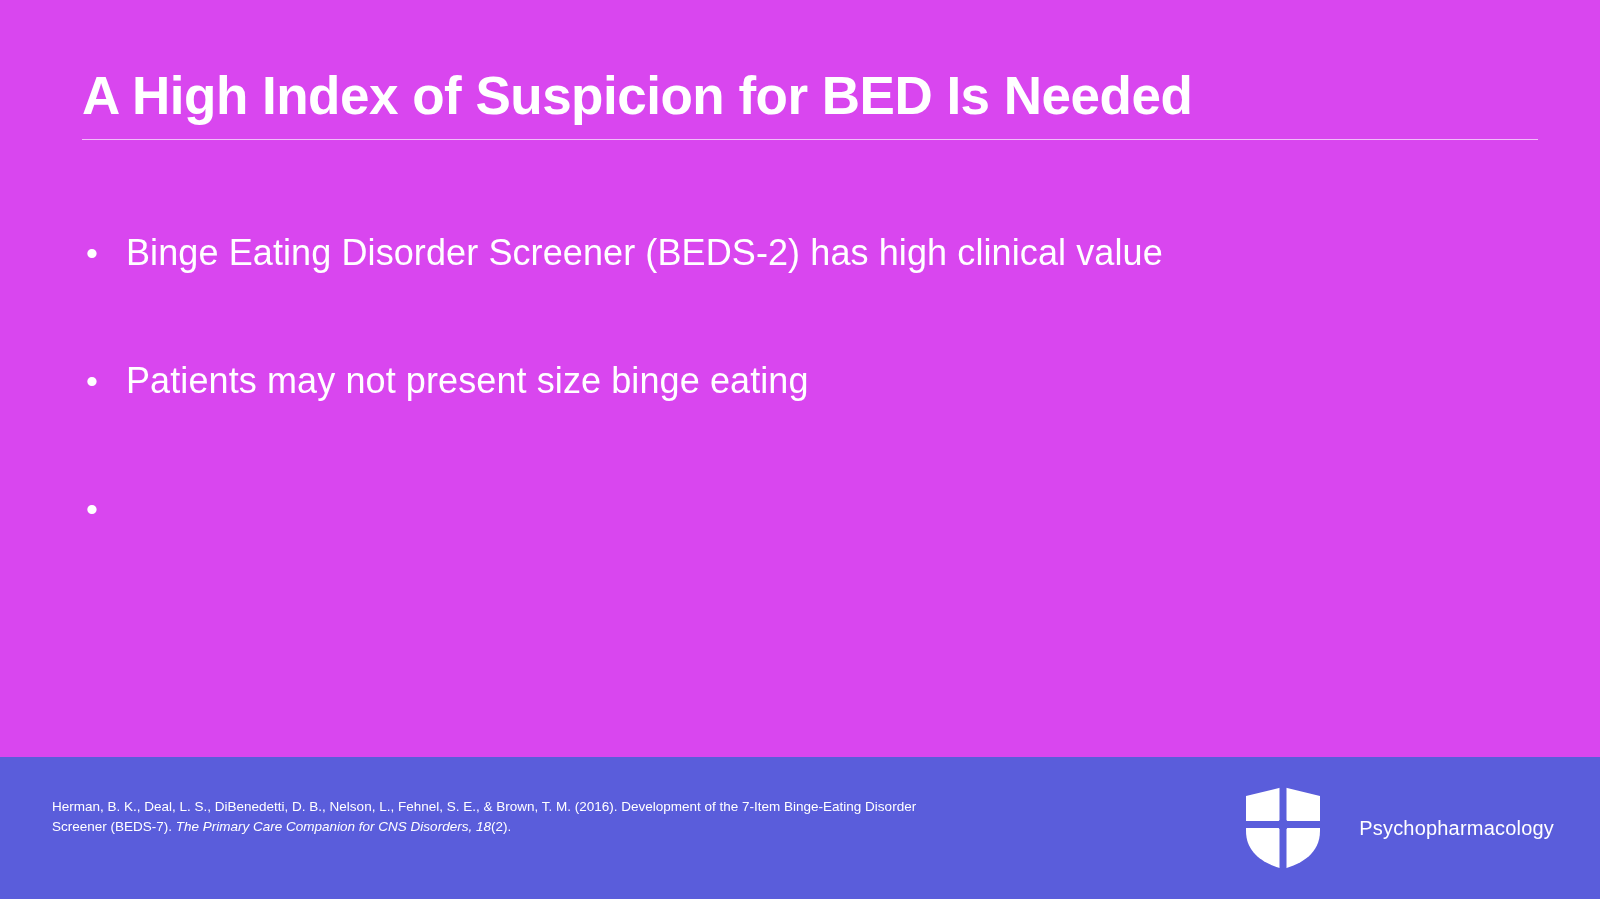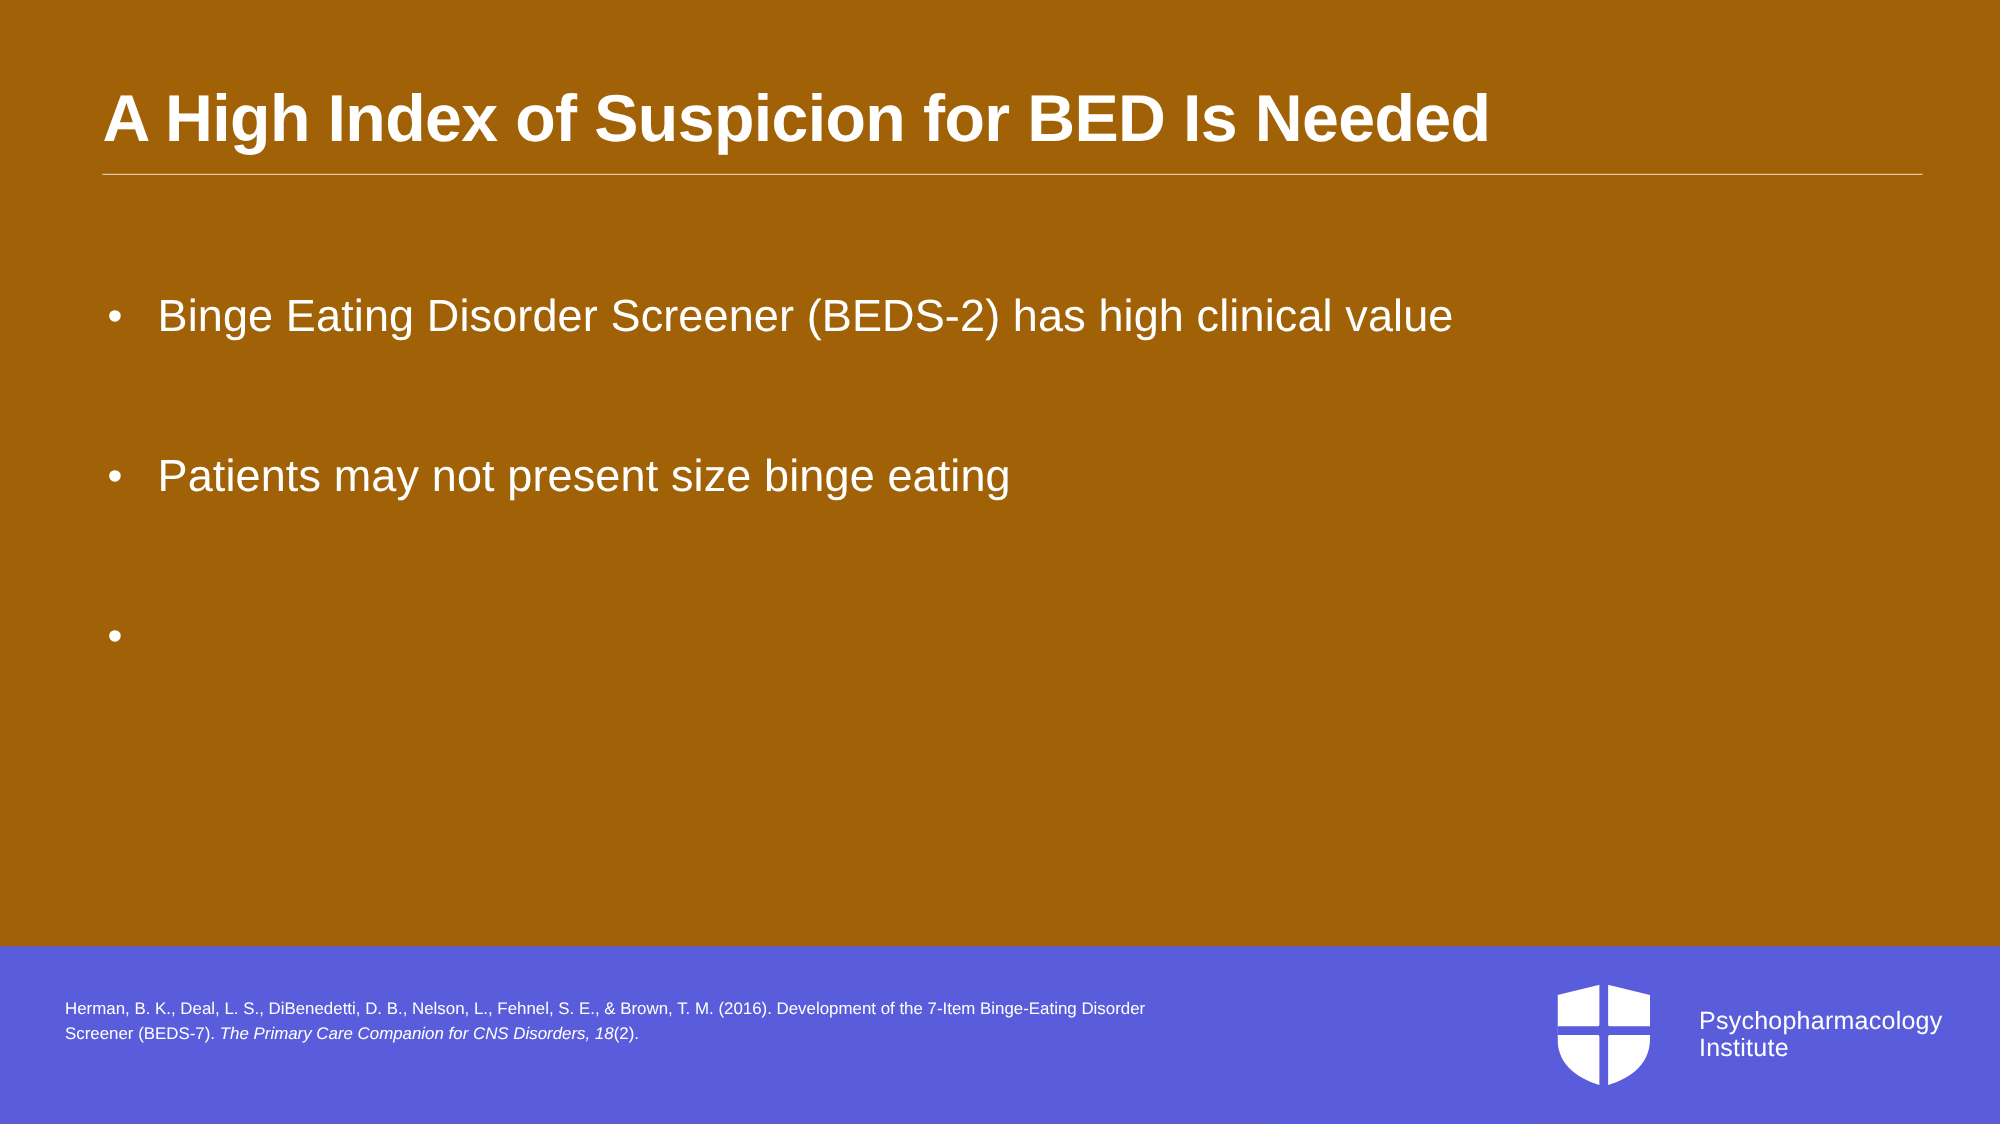--- a/index.html
+++ b/index.html
@@ -10,21 +10,21 @@
     width: 1600px;
     height: 899px;
     overflow: hidden;
     background: #6366e8;
     font-family: "Liberation Sans", sans-serif;
   }
   .slide {
     position: relative;
     width: 1600px;
     height: 899px;
-    background: #a16207;
+    background: #d946ef;
     box-sizing: border-box;
   }
   .title-block {
     position: absolute;
     left: 82px;
     top: 66px;
     width: 1456px;
   }
   .slide-title {
     font-size: 53px;
@@ -153,19 +153,18 @@
 
     <div class="brand">
       <svg class="brand-logo" viewBox="0 0 74 82">
         <path d="M37 0 L74 9 L74 44 C74 66 56 77 37 82 C18 77 0 66 0 44 L0 9 Z" fill="#ffffff"></path>
         <rect x="33.5" y="-2" width="7" height="86" fill="#5a5ddb"></rect>
         <rect x="-2" y="34" width="78" height="7" fill="#5a5ddb"></rect>
         <circle cx="37" cy="37.5" r="5.5" fill="#5a5ddb"></circle>
       </svg>
       <div class="brand-text">
         <span>Psychopharmacology</span>
-        <span class="line2">Institute</span>
       </div>
     </div>
 
   </div>
 
 </div>
 
 </body></html>

